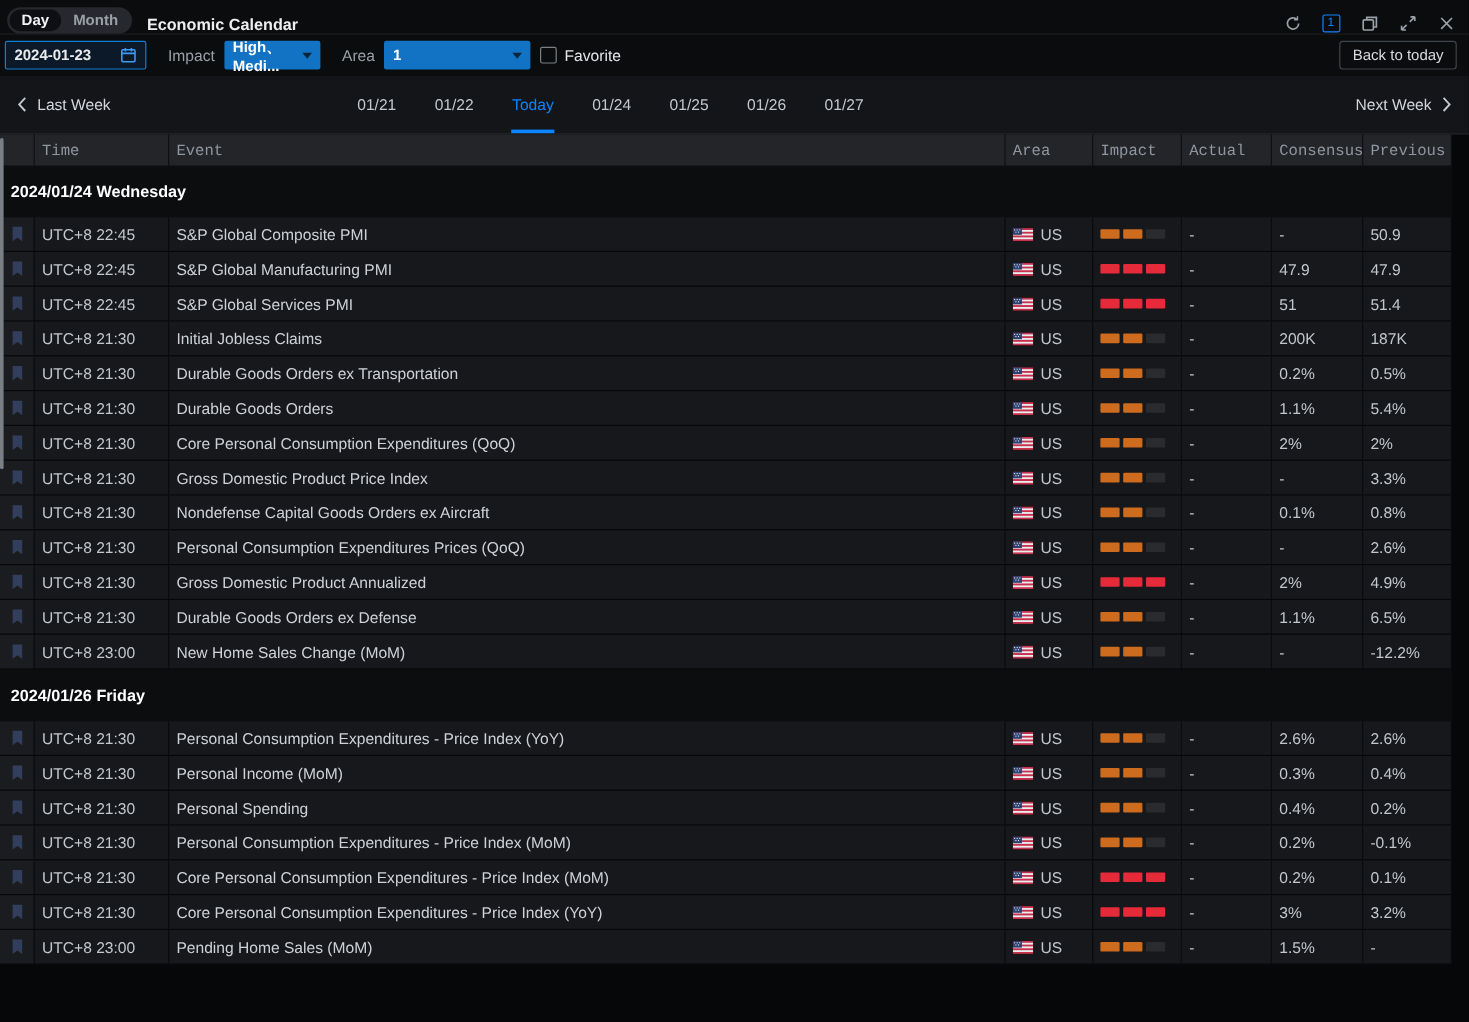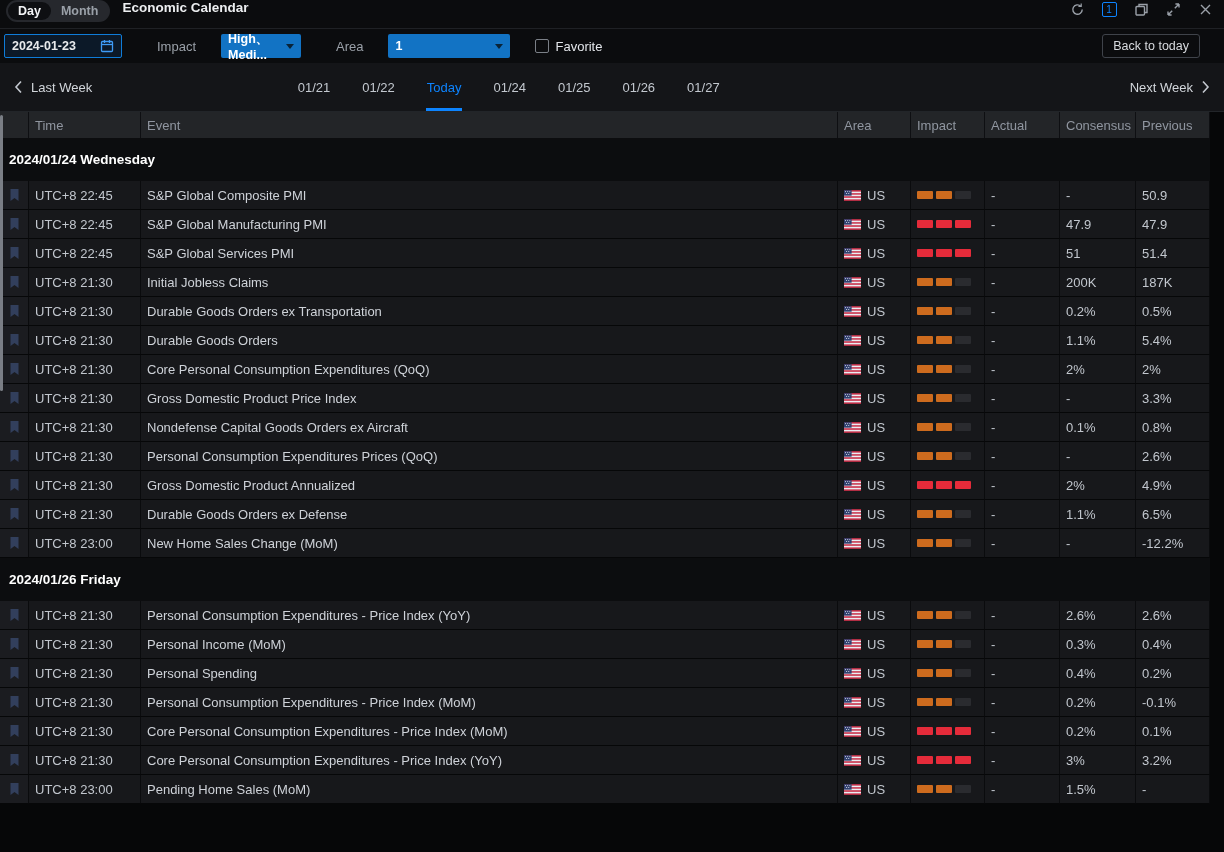--- a/index.html
+++ b/index.html
@@ -13,42 +13,42 @@
   body{
     background:#060708;
     font-family:"Liberation Sans","DejaVu Sans",sans-serif;
     color:#d6dade;
     font-size:13px;
     position:relative;
   }
 
   
   .titlebar{
-    height:29px;background:#0b0c0e;display:flex;align-items:flex-start;
+    height:29px;background:#0b0c0e;display:flex;align-items:flex-end;
     border-bottom:1px solid #1f2125;padding:0 10px 0 6px;
   }
   .seg-pill{display:flex;background:#26282d;border-radius:13px;padding:2px;height:22px;}
   .seg-btn{
     border:none;background:transparent;color:#9aa0a8;font-size:12.5px;
     padding:0 10px;border-radius:11px;cursor:pointer;line-height:18px;
     font-family:inherit;font-weight:bold;
   }
   .seg-btn.active{background:#0e0f12;color:#f2f3f5;}
   .app-title{font-weight:bold;font-size:13.5px;color:#eceef0;margin-left:12px;}
   .win-icons{margin-left:auto;display:flex;align-items:center;gap:14px;}
   .win-icon{display:flex;align-items:center;justify-content:center;width:18px;height:18px;cursor:pointer;color:#9aa0a8;}
   .win-icon svg{stroke:#9aa0a8;fill:none;stroke-width:1.4;}
   .win-badge{
     width:15px;height:15px;border:1px solid var(--accent);border-radius:2px;
     color:var(--accent);font-size:10px;display:flex;align-items:center;justify-content:center;
   }
 
   
   .filterbar{
-    height:34px;background:#0b0c0e;display:flex;align-items:center;padding:0 24px 0 4px;gap:25px;
+    height:34px;background:#0b0c0e;display:flex;align-items:center;padding:0 10px 0 4px;gap:8px;
   }
   .date-input{
     width:118px;height:24px;border:1px solid #0f7cd8;background:#0c1928;border-radius:2px;
     display:flex;align-items:center;justify-content:space-between;padding:0 7px;cursor:pointer;
   }
   .date-input .date-text{color:#e8eaec;font-weight:bold;font-size:12.5px;}
   .filter-label{color:#9aa0a8;margin-left:10px;}
   .select{
     height:24px;background:var(--select-fill);border-radius:2px;display:flex;align-items:center;
     justify-content:space-between;padding:0 7px;cursor:pointer;color:#ffffff;font-weight:bold;font-size:12.5px;
@@ -70,21 +70,21 @@
     border-bottom:1px solid #222529;padding:0 14px;position:relative;
   }
   .wk-side{display:flex;align-items:center;gap:8px;color:#d2d6db;cursor:pointer;font-size:13px;}
   .wk-side svg{stroke:#c3c8cf;fill:none;stroke-width:1.6;}
   .day-tabs{display:flex;gap:30px;margin:0 auto;align-items:stretch;}
   .day-tab{display:flex;align-items:center;color:#c3c8cf;cursor:pointer;border-bottom:3px solid transparent;border-top:3px solid transparent;padding:0 1px;}
   .day-tab.active{color:var(--accent);border-bottom-color:var(--accent);text-align:right;}
 
   
   .table-wrap{position:relative;width:1210px;}
-  .thead{display:flex;height:26px;}
+  .thead{display:flex;height:26px;font-family:Liberation Mono, monospace;}
   .thead .cell{
     background:#232528;color:#9096a0;display:flex;align-items:center;
     border-right:1px solid #0e0f12;padding-left:6px;font-size:13px;
   }
   .cell{flex:none;}
   .c-icon{width:29px;}
   .c-time{width:112px;}
   .c-event{width:697px;}
   .c-area{width:73px;}
   .c-impact{width:74px;}

